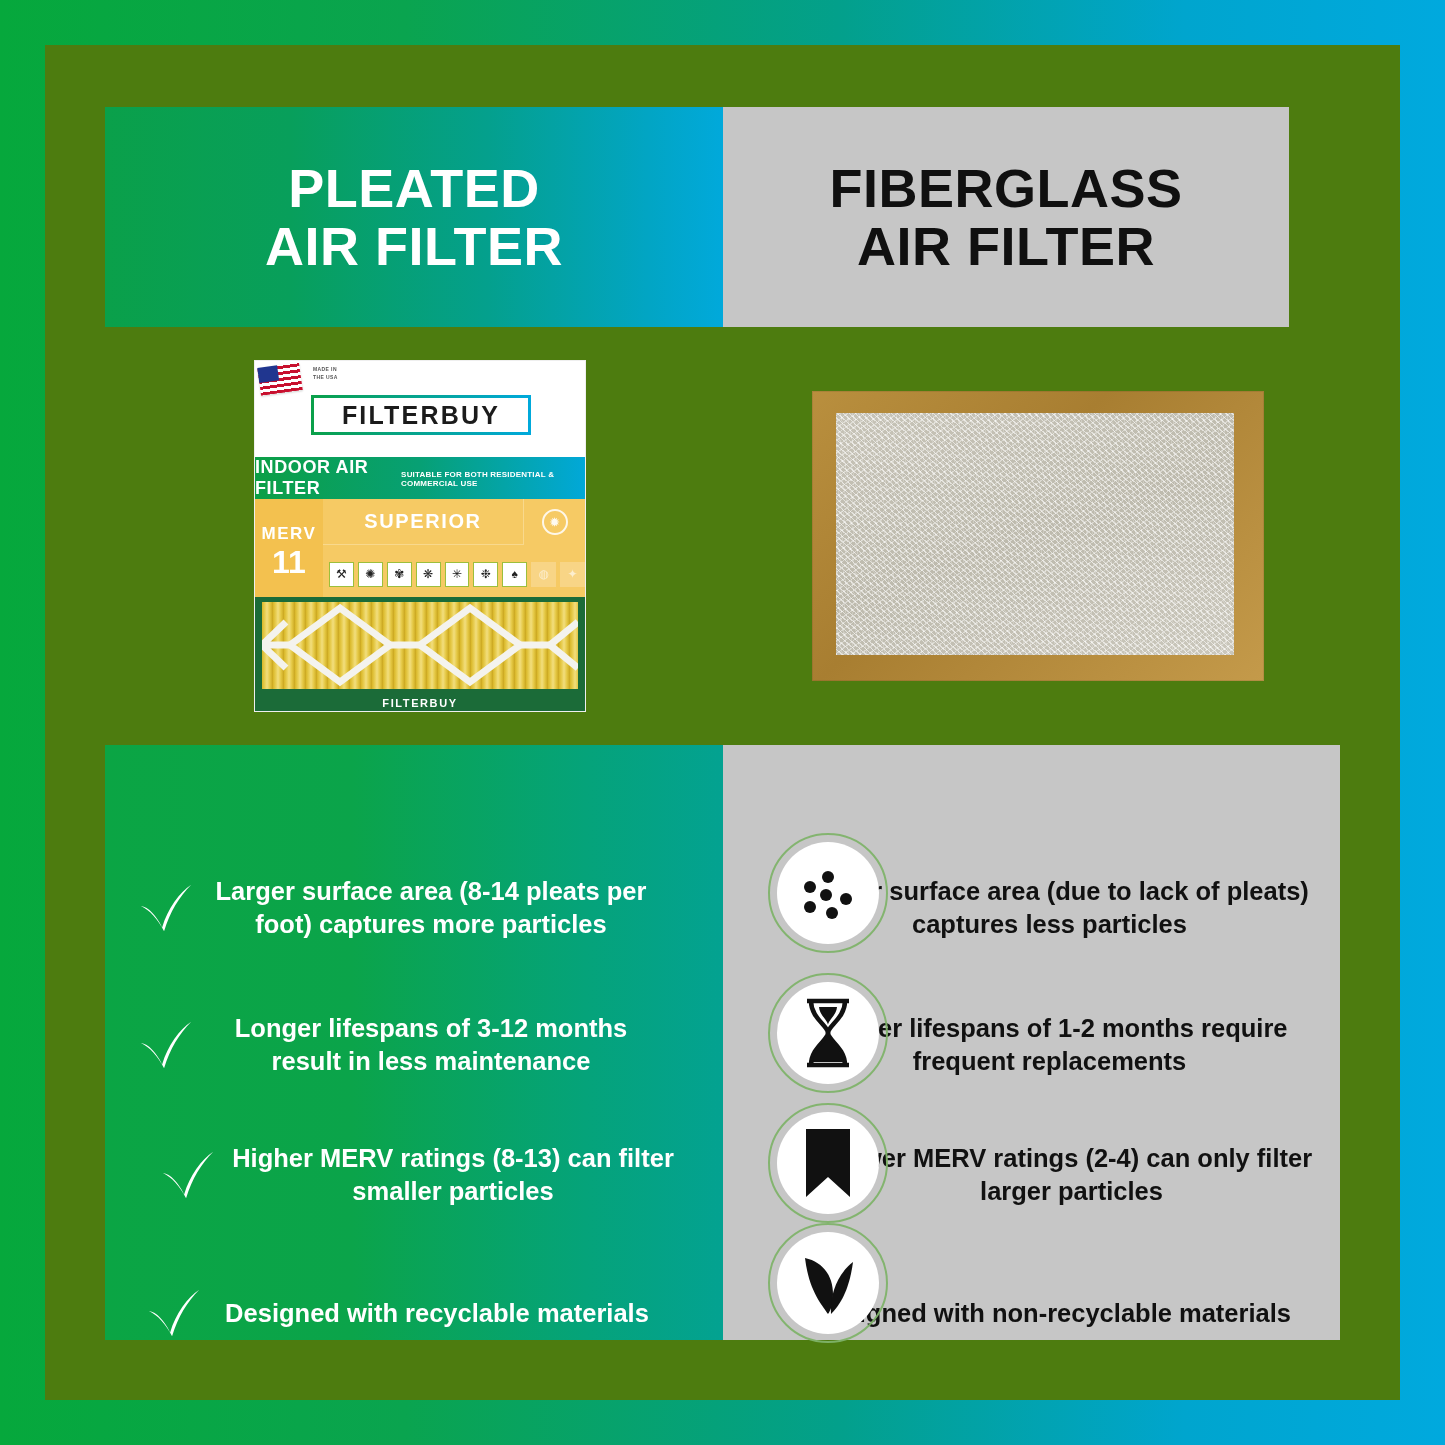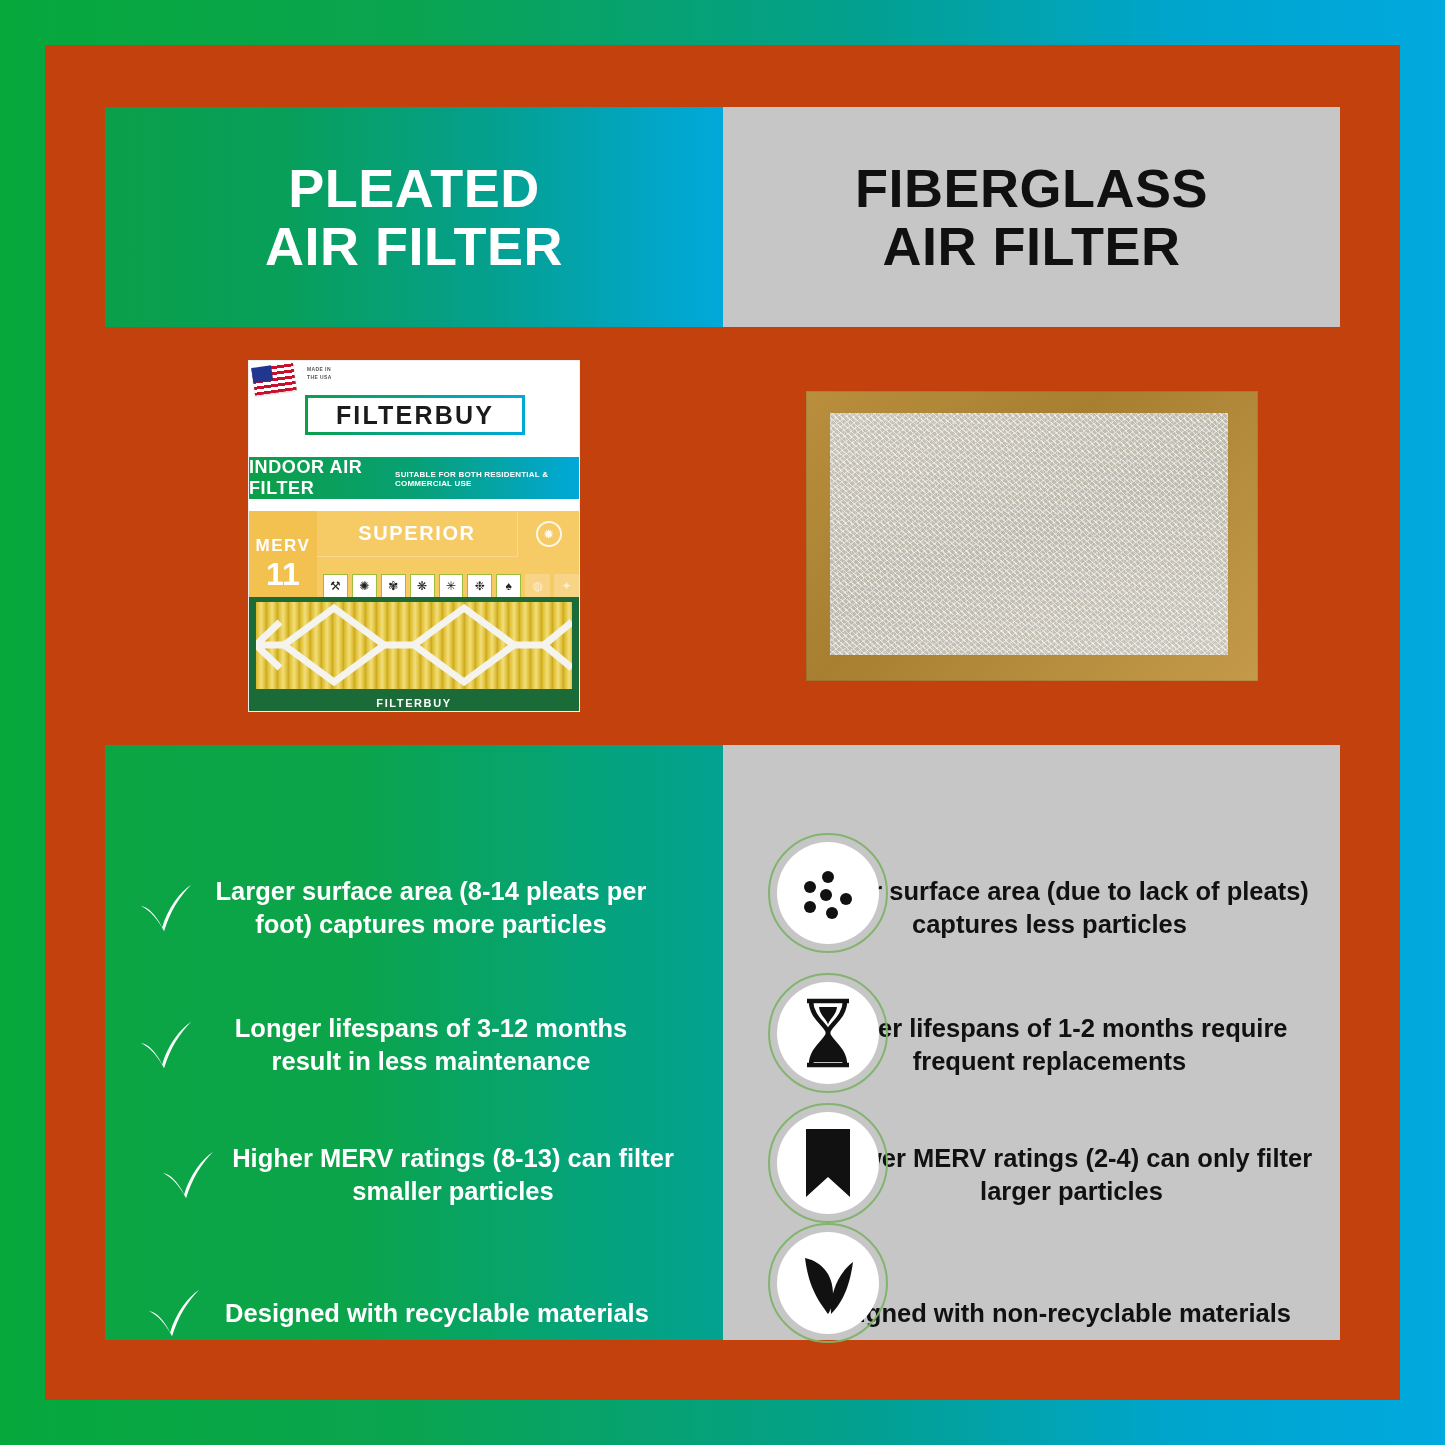--- a/index.html
+++ b/index.html
@@ -9,55 +9,55 @@
     background: linear-gradient(90deg, #06A83C 0%, #0AA44F 28%, #03A08B 58%, #00A5CE 82%, #00A9DE 100%);
     position: relative;
     overflow: hidden;
   }
 
   
   .card {
     position: absolute;
     left: 45px; top: 45px;
     width: 1355px; height: 1355px;
-    background: #c2410c;
+    background: #4d7c0f;
   }
 
   
   .headers {
     position: absolute;
     left: 60px; top: 62px;
     width: 1235px; height: 220px;
     display: flex;
   }
   .hdr-left {
     width: 618px; height: 100%;
     background: linear-gradient(90deg, #0AA04A 0%, #089F5B 30%, #04A08D 62%, #02A5C4 88%, #01A9DB 100%);
     display: flex; align-items: center; justify-content: center;
   }
   .hdr-right {
-    width: 617px; height: 100%;
+    width: 566px; height: 100%;
     background: #c6c6c6;
     display: flex; align-items: center; justify-content: center;
   }
   .hdr-title {
     text-align: center;
     font-weight: 800;
     font-size: 54px;
     line-height: 1.08;
     letter-spacing: 0.5px;
     white-space: pre-line;
   }
   .hdr-left .hdr-title  { color: #ffffff; }
   .hdr-right .hdr-title { color: #101010; }
 
   
   .images {
     position: absolute;
-    left: 60px; top: 282px;
+    left: 66px; top: 282px;
     width: 1235px; height: 418px;
     display: flex;
   }
   .img-cell { width: 618px; height: 100%; display: flex; align-items: center; justify-content: center; }
   .img-cell.right { width: 617px; }
 
   
   .filterbox {
     position: relative;
     width: 330px; height: 350px;
@@ -91,21 +91,21 @@
     font-size: 25px; font-weight: 800; color: #1b1b1b; letter-spacing: 2.2px;
   }
   .fb-band {
     position: absolute; left: 0; top: 96px; width: 100%; height: 42px;
     background: linear-gradient(90deg,#0C9F46 0%,#07A074 50%,#01A8D8 100%);
     display:flex; align-items:center; justify-content:center;
   }
   .fb-band-t1 { color:#fff; font-size: 18px; font-weight: 800; letter-spacing: .6px; }
   .fb-band-t2 { color:#fff; font-size: 8px; font-weight: 700; letter-spacing: .2px; margin-top:2px; }
 
-  .fb-gold { position: absolute; left: 0; top: 138px; width: 100%; height: 104px; background: #F6CA64; margin-top: 12px; }
+  .fb-gold { position: absolute; left: 0; top: 138px; width: 100%; height: 104px; background: #F6CA64; }
   .fb-merv {
     position: absolute; left: 0; top: 0; width: 68px; height: 100%;
     background: #F3C14F;
     display:flex; flex-direction:column; align-items:center; justify-content:center;
     color:#ffffff;
   }
   .fb-merv-label { font-size: 17px; font-weight: 800; letter-spacing: 1.5px; }
   .fb-merv-num { font-size: 32px; font-weight: 800; line-height: 1; margin-top: 2px; }
   .fb-superior {
     position:absolute; left:68px; top:0; right:62px; height: 46px;

